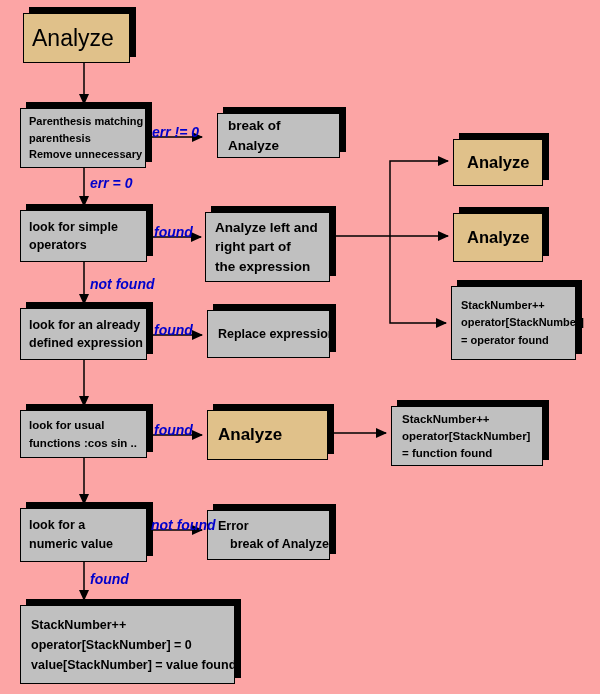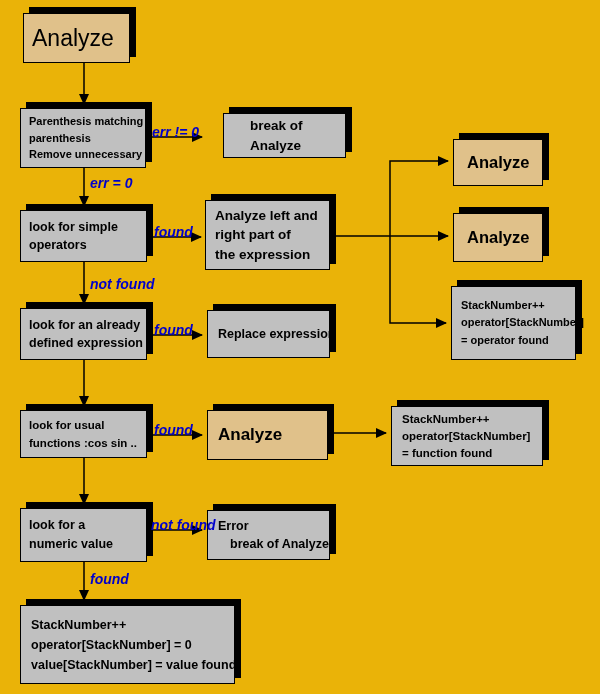--- a/index.html
+++ b/index.html
@@ -1,19 +1,19 @@
 <!DOCTYPE html>
 <html><head>
 <meta charset="utf-8">
 <style>
   html,body{margin:0;padding:0;background:#fff;}
   #canvas{
     position:relative;
     width:600px;height:694px;
-    background:#eab308;
+    background:#fca5a5;
     font-family:"Liberation Sans", sans-serif;
     overflow:hidden;
   }
   .node{
     position:absolute;
     box-sizing:border-box;
     border:1px solid #000;
     background:var(--gray);
     box-shadow:6px -6px 0 0 var(--shadow);
     display:flex;
@@ -90,31 +90,31 @@
   <div class="node tan" style="left:23px;top:13px;width:107px;height:50px;">
     <div class="ln start-title">Analyze</div>
   </div>
 
   <div class="node" style="left:20px;top:108px;width:126px;height:60px;">
     <div class="ln t-sm">Parenthesis matching</div>
     <div class="ln t-sm">parenthesis</div>
     <div class="ln t-sm">Remove unnecessary</div>
   </div>
 
-  <div class="node" style="left:223px;top:113px;width:123px;height:45px;padding-left:16px;">
+  <div class="node" style="left:217px;top:113px;width:123px;height:45px;">
     <div class="ln t-lg" style="padding-left:10px;">break of</div>
     <div class="ln t-lg" style="padding-left:10px;">Analyze</div>
   </div>
 
   <div class="node" style="left:20px;top:210px;width:127px;height:52px;">
     <div class="ln t-md">look for simple</div>
     <div class="ln t-md">operators</div>
   </div>
 
-  <div class="node" style="left:205px;top:200px;width:125px;height:70px;">
+  <div class="node" style="left:205px;top:212px;width:125px;height:70px;">
     <div class="ln t-lg">Analyze left and</div>
     <div class="ln t-lg">right part of</div>
     <div class="ln t-lg">the expression</div>
   </div>
 
   <div class="node tan" style="left:453px;top:139px;width:90px;height:47px;">
     <div class="ln t-analyze">Analyze</div>
   </div>
 
   <div class="node tan" style="left:453px;top:213px;width:90px;height:49px;">

